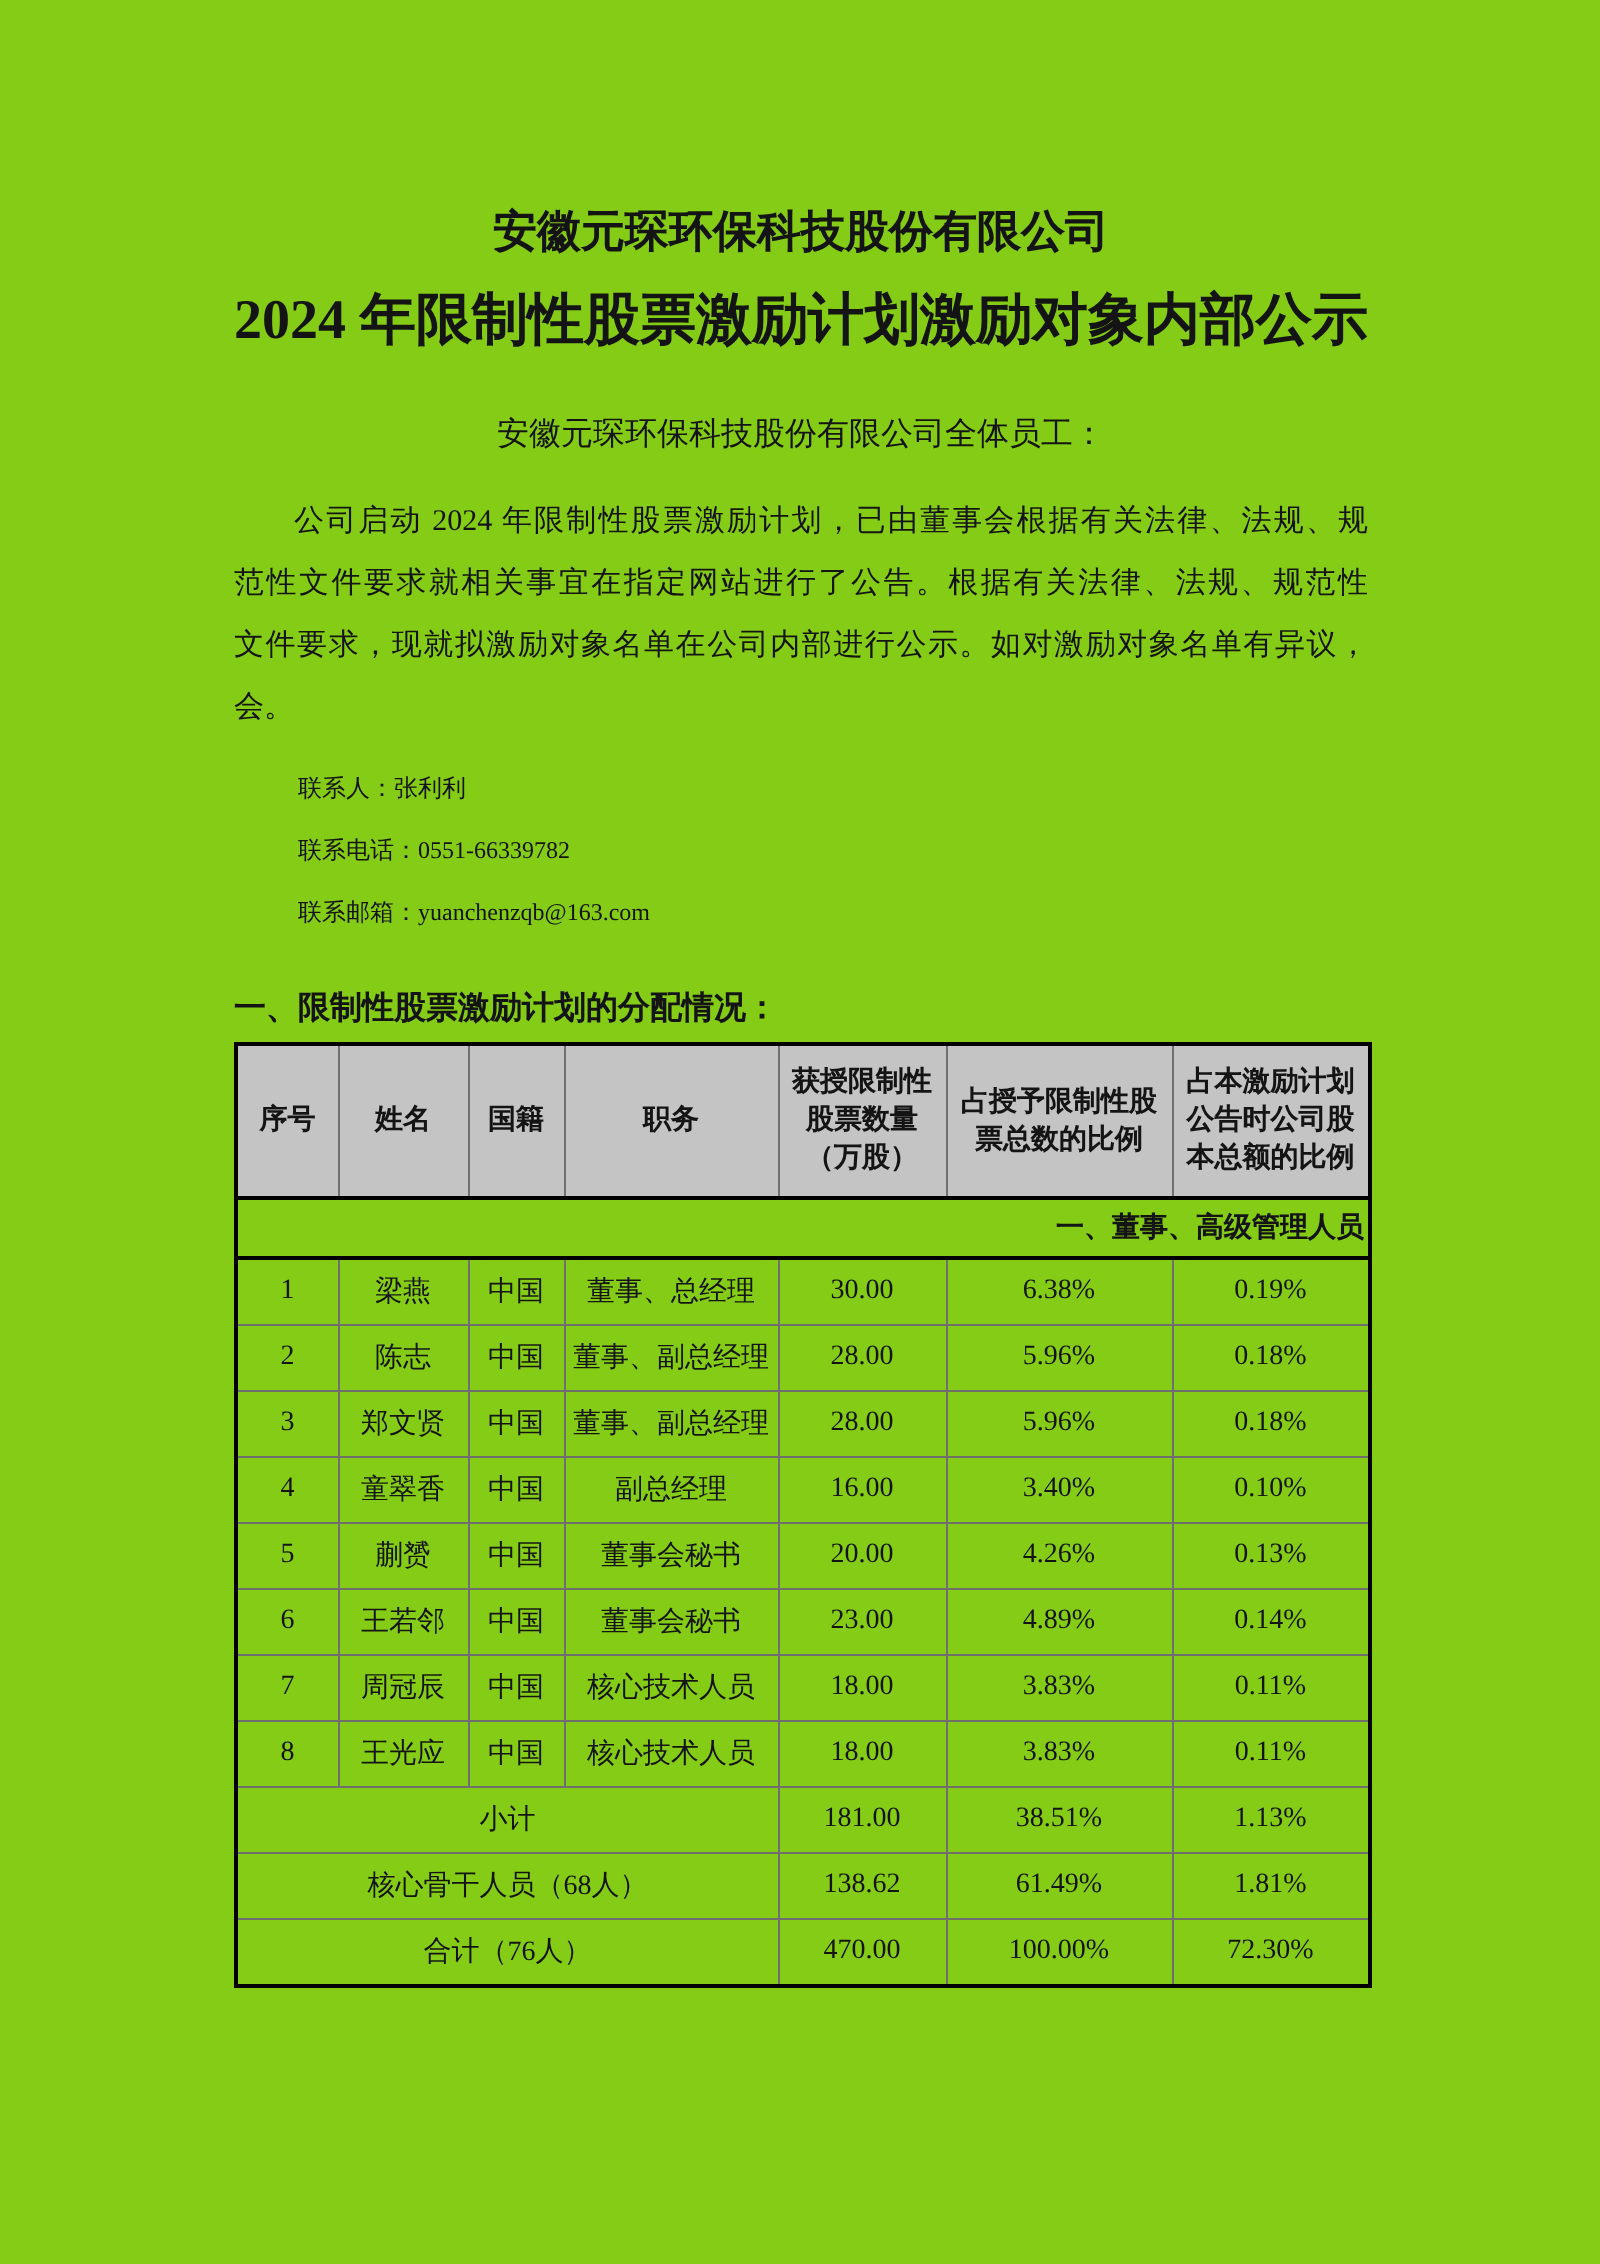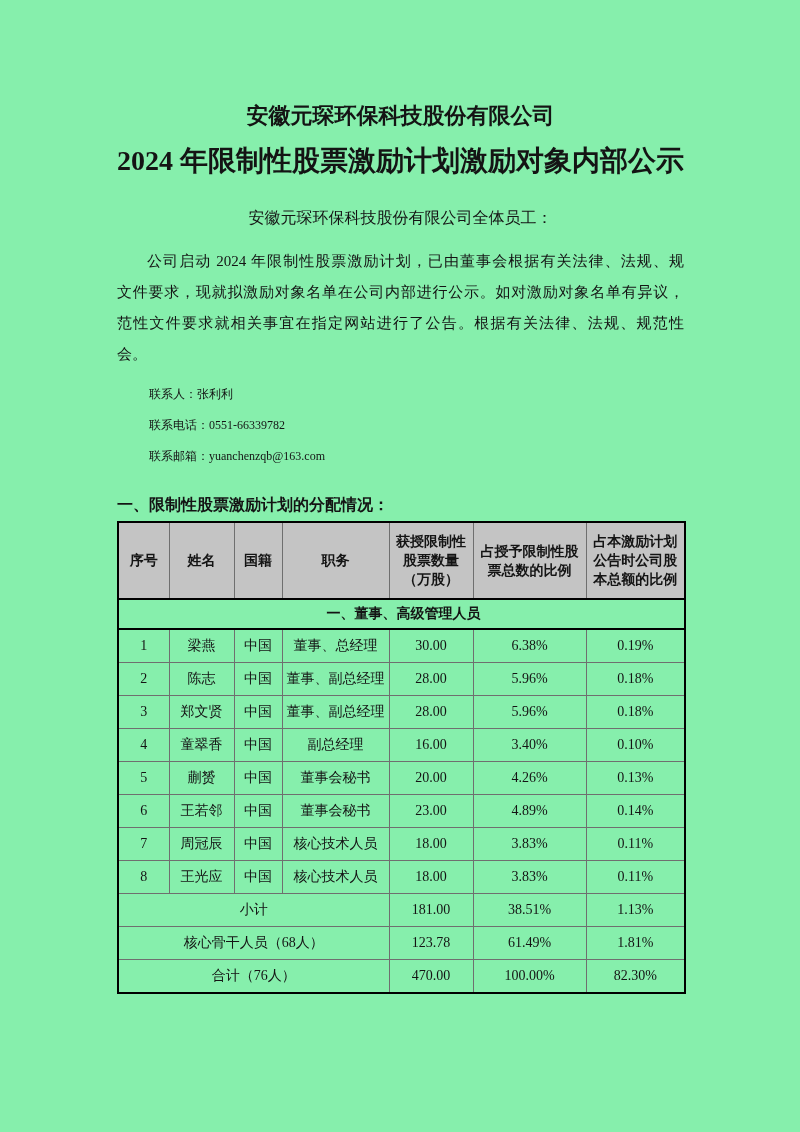--- a/index.html
+++ b/index.html
@@ -1,21 +1,21 @@
 <!DOCTYPE html>
 <html><head>
 <meta charset="utf-8">
 <style>
   html,body{margin:0;padding:0;}
   body{
     width:800px;height:1132px;background:#ffffff;color:#141414;
     font-family:"Liberation Serif","DejaVu Serif",serif;
     overflow:hidden;
   }
-  .page{position:relative;width:800px;height:1132px;background:#86efac;}
+  .page{position:relative;width:800px;height:1132px;background:#84cc16;}
   .content{width:567px;margin:0 auto 0 117px;}
   .title{
     margin:0;padding-top:101px;text-align:center;
     font-size:22px;font-weight:bold;line-height:30px;
   }
   .subtitle{
     margin:15px 0 0 0;text-align:center;
     font-size:28px;font-weight:bold;line-height:30px;
   }
   .salutation{
@@ -41,40 +41,40 @@
     border:1px solid #6f6f6f;padding:0 2px;
     font-size:14px;text-align:center;vertical-align:middle;
     white-space:pre-line;overflow:hidden;
   }
   table.alloc tr.thead th{
     background:#c4c4c4;font-weight:bold;height:75px;
     border-bottom:2px solid #000;line-height:19px;
   }
   table.alloc tr.group td{
     border-top:2px solid #000;border-bottom:2px solid #000;
-    font-weight:bold;text-align:center;height:28px;padding-left:6px;
+    font-weight:bold;text-align:right;height:28px;padding-left:6px;
   }
   table.alloc tr.datarow td{height:32px;}
   table.alloc tr.sumrow td{height:32px;}
 </style>
 </head>
 <body>
 
 <div class="page">
   <div class="content">
 
     <h1 class="title">安徽元琛环保科技股份有限公司</h1>
     <h2 class="subtitle">2024 年限制性股票激励计划激励对象内部公示</h2>
 
     <p class="salutation">安徽元琛环保科技股份有限公司全体员工：</p>
 
     <div class="para">
       <div class="pline indent">公司启动 2024 年限制性股票激励计划，已由董事会根据有关法律、法规、规</div>
+      <div class="pline">范性文件要求就相关事宜在指定网站进行了公告。根据有关法律、法规、规范性</div>
       <div class="pline">文件要求，现就拟激励对象名单在公司内部进行公示。如对激励对象名单有异议，</div>
-      <div class="pline">范性文件要求就相关事宜在指定网站进行了公告。根据有关法律、法规、规范性</div>
       <div class="pline plast">会。</div>
     </div>
 
     <div class="contacts">
       <div class="contact-line">联系人：张利利</div>
       <div class="contact-line">联系电话：0551-66339782</div>
       <div class="contact-line">联系邮箱：yuanchenzqb@163.com</div>
     </div>
 
     <div class="section-heading">一、限制性股票激励计划的分配情况：</div>
@@ -185,28 +185,28 @@
         <tr class="sumrow">
           <td colspan="4">小计</td>
           <td>181.00</td>
           <td>38.51%</td>
           <td>1.13%</td>
         </tr>
 
 
         <tr class="sumrow">
           <td colspan="4">核心骨干人员（68人）</td>
-          <td>123.78</td>
+          <td>138.62</td>
           <td>61.49%</td>
           <td>1.81%</td>
         </tr>
 
         <tr class="sumrow">
           <td colspan="4">合计（76人）</td>
           <td>470.00</td>
           <td>100.00%</td>
-          <td>82.30%</td>
+          <td>72.30%</td>
         </tr>
       </tbody>
     </table>
 
   </div>
 </div>
 
 </body></html>

